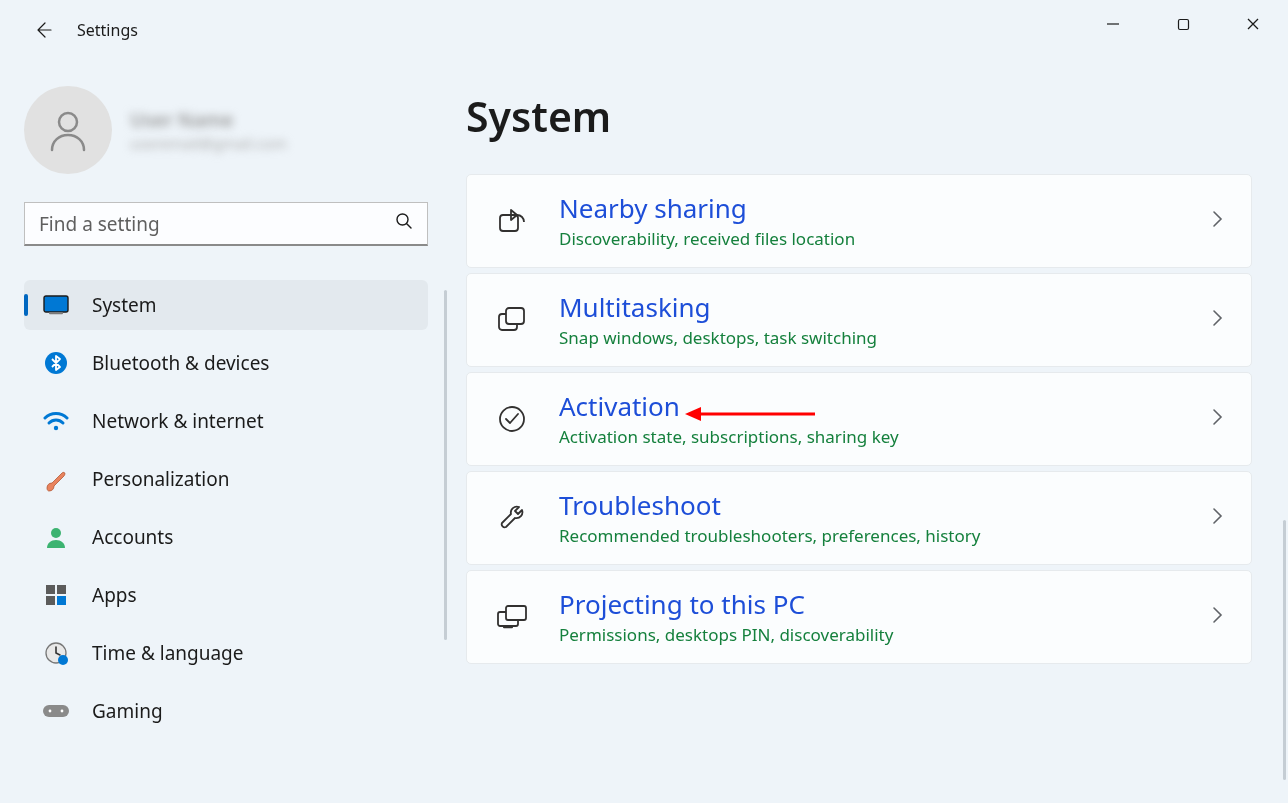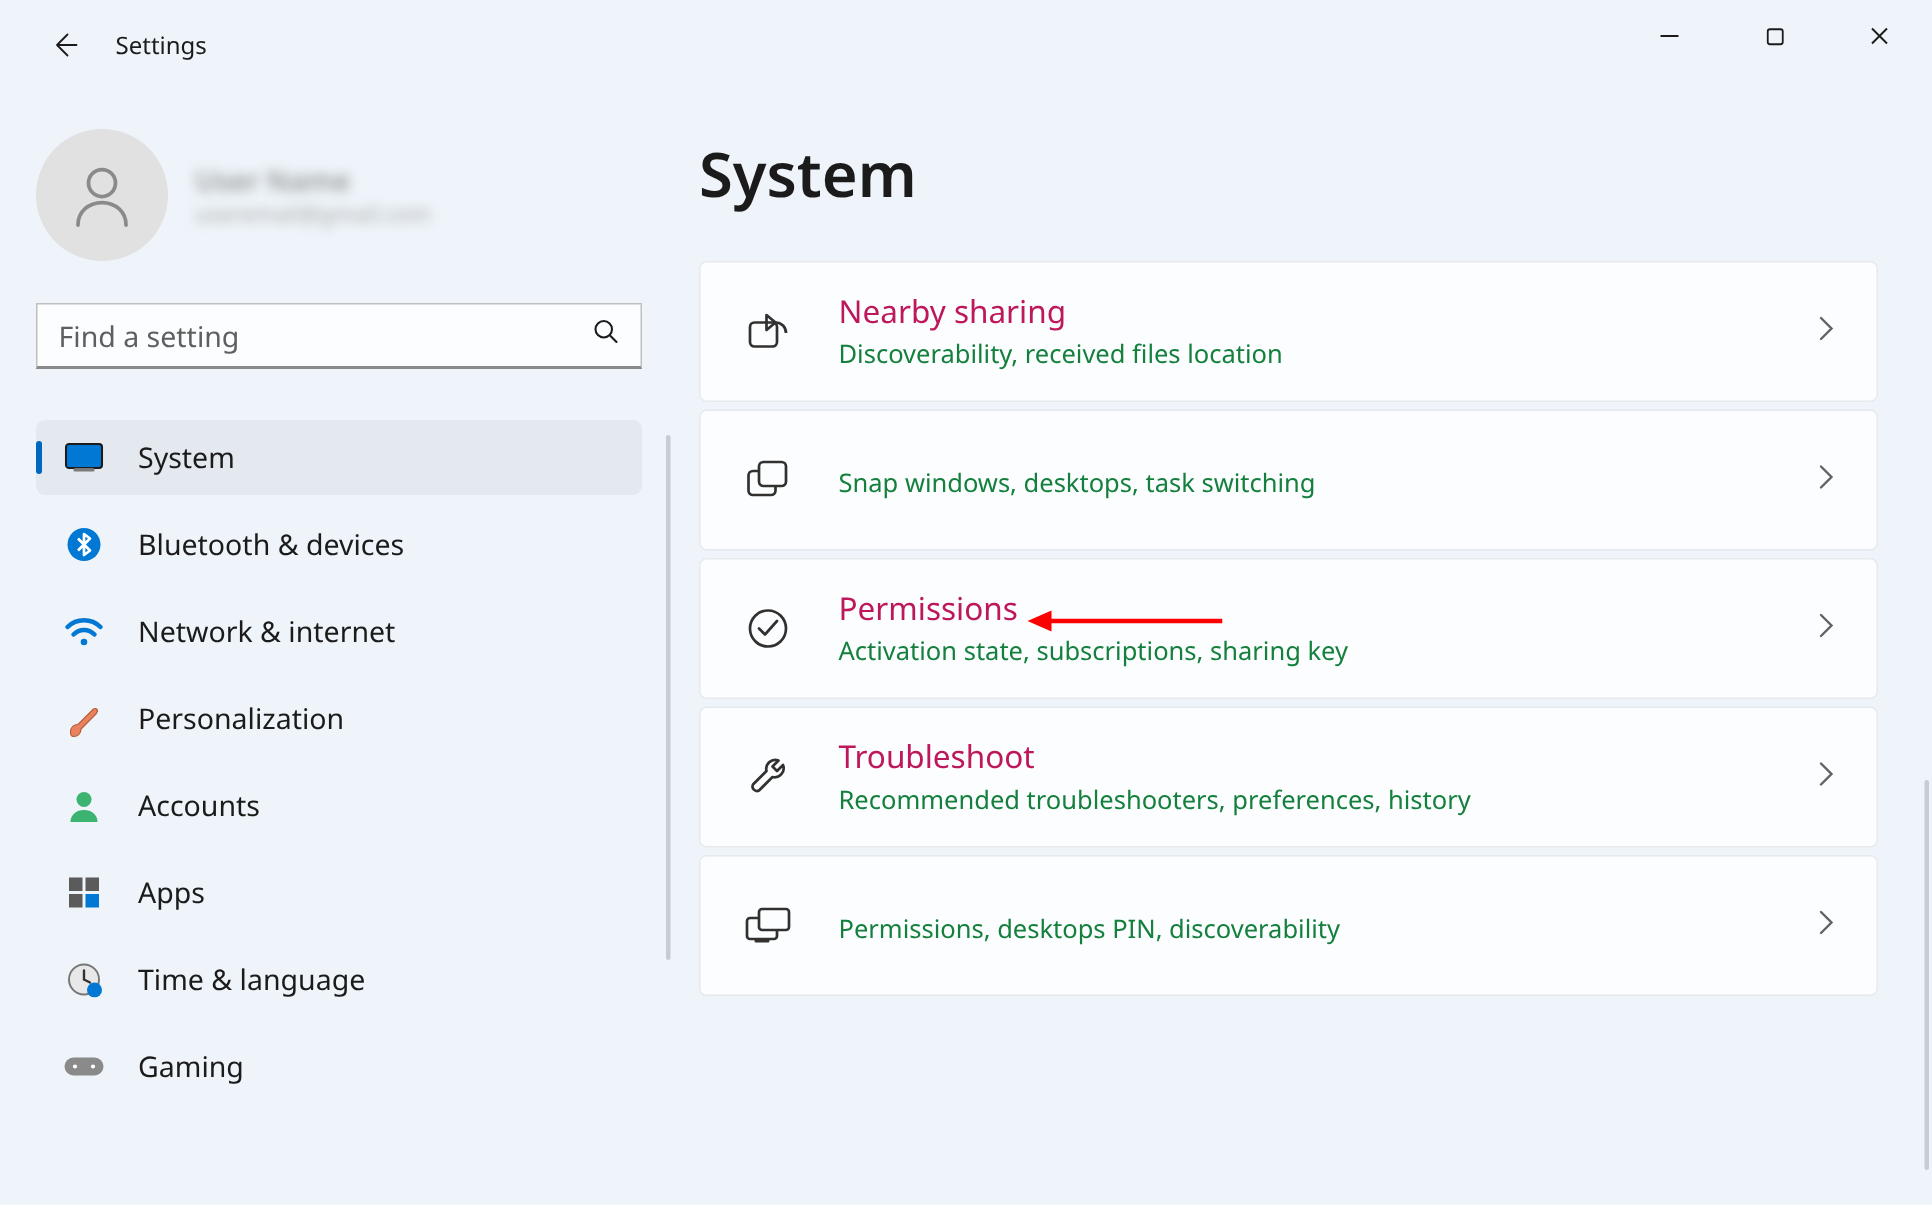--- a/index.html
+++ b/index.html
@@ -180,21 +180,21 @@
     cursor: pointer;
     position: relative;
   }
   .card-icon {
     width: 34px; height: 34px;
     display: flex; align-items: center; justify-content: center;
     margin-right: 30px;
     color: #323130;
   }
   .card-body { flex: 1; }
-  .card-title { font-size: 21px; color: #be185d; line-height: 1.25; }
+  .card-title { font-size: 26px; color: #1d4ed8; line-height: 1.25; }
   .card-sub { font-size: 17px; color: #15803d; margin-top: 2px; }
   .card-chev { margin-left: 14px; }
 
   
   .arrow-annot {
     position: absolute;
     pointer-events: none;
     left: 685px;
     top: 405px;
     width: 130px;
@@ -383,38 +383,39 @@
       </div>
 
       <div class="card">
         <span class="card-icon">
           <svg width="30" height="28" viewBox="0 0 30 28" fill="none">
               <rect x="2" y="8" width="18" height="16" rx="3" stroke="#323130" stroke-width="1.8"></rect>
               <rect x="9" y="2" width="18" height="16" rx="3" stroke="#323130" stroke-width="1.8" fill="#fbfdfe"></rect>
             </svg>
         </span>
         <div class="card-body">
+          <div class="card-title">Multitasking</div>
           <div class="card-sub">Snap windows, desktops, task switching</div>
         </div>
         <span class="card-chev">
           <svg width="12" height="20" viewBox="0 0 12 20">
               <path d="M3 3l7 7-7 7" stroke="#5f6367" stroke-width="1.6" fill="none" stroke-linecap="round"></path>
             </svg>
         </span>
       </div>
 
       <div class="card">
         <span class="card-icon">
           <svg width="30" height="30" viewBox="0 0 30 30" fill="none">
               <circle cx="15" cy="15" r="12" stroke="#323130" stroke-width="1.8"></circle>
               <path d="M9 15l4 4 8-9" stroke="#323130" stroke-width="1.8" fill="none" stroke-linecap="round" stroke-linejoin="round"></path>
             </svg>
         </span>
         <div class="card-body">
-          <div class="card-title">Permissions</div>
+          <div class="card-title">Activation</div>
           <div class="card-sub">Activation state, subscriptions, sharing key</div>
         </div>
         <span class="card-chev">
           <svg width="12" height="20" viewBox="0 0 12 20">
               <path d="M3 3l7 7-7 7" stroke="#5f6367" stroke-width="1.6" fill="none" stroke-linecap="round"></path>
             </svg>
         </span>
       </div>
 
       <div class="card">
@@ -437,20 +438,21 @@
 
       <div class="card">
         <span class="card-icon">
           <svg width="32" height="28" viewBox="0 0 32 28" fill="none">
               <rect x="2" y="9" width="20" height="14" rx="2" stroke="#323130" stroke-width="1.8"></rect>
               <rect x="10" y="3" width="20" height="14" rx="2" stroke="#323130" stroke-width="1.8" fill="#fbfdfe"></rect>
               <rect x="7" y="23" width="10" height="2.3" rx="1" fill="#323130"></rect>
             </svg>
         </span>
         <div class="card-body">
+          <div class="card-title">Projecting to this PC</div>
           <div class="card-sub">Permissions, desktops PIN, discoverability</div>
         </div>
         <span class="card-chev">
           <svg width="12" height="20" viewBox="0 0 12 20">
               <path d="M3 3l7 7-7 7" stroke="#5f6367" stroke-width="1.6" fill="none" stroke-linecap="round"></path>
             </svg>
         </span>
       </div>
 
     </div>

